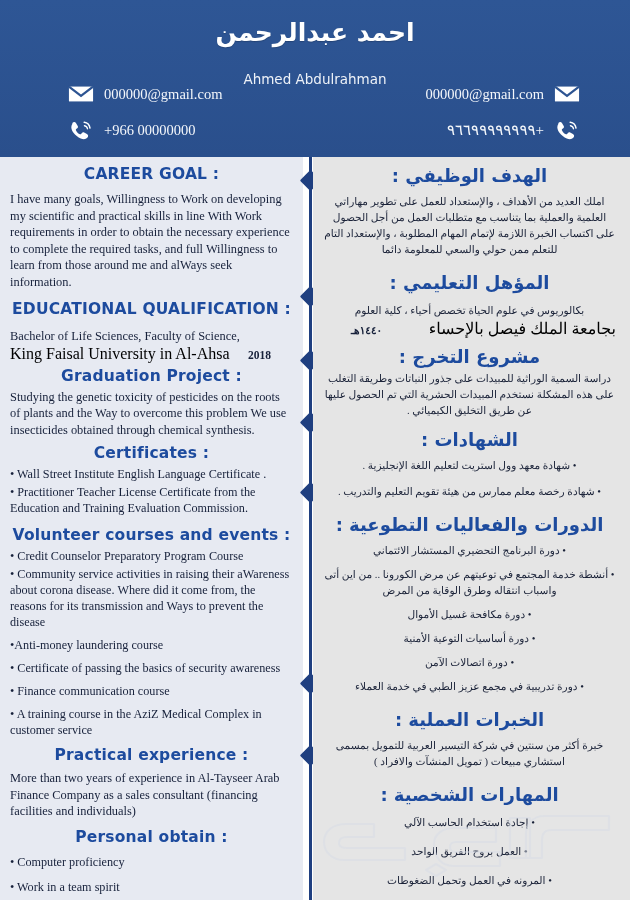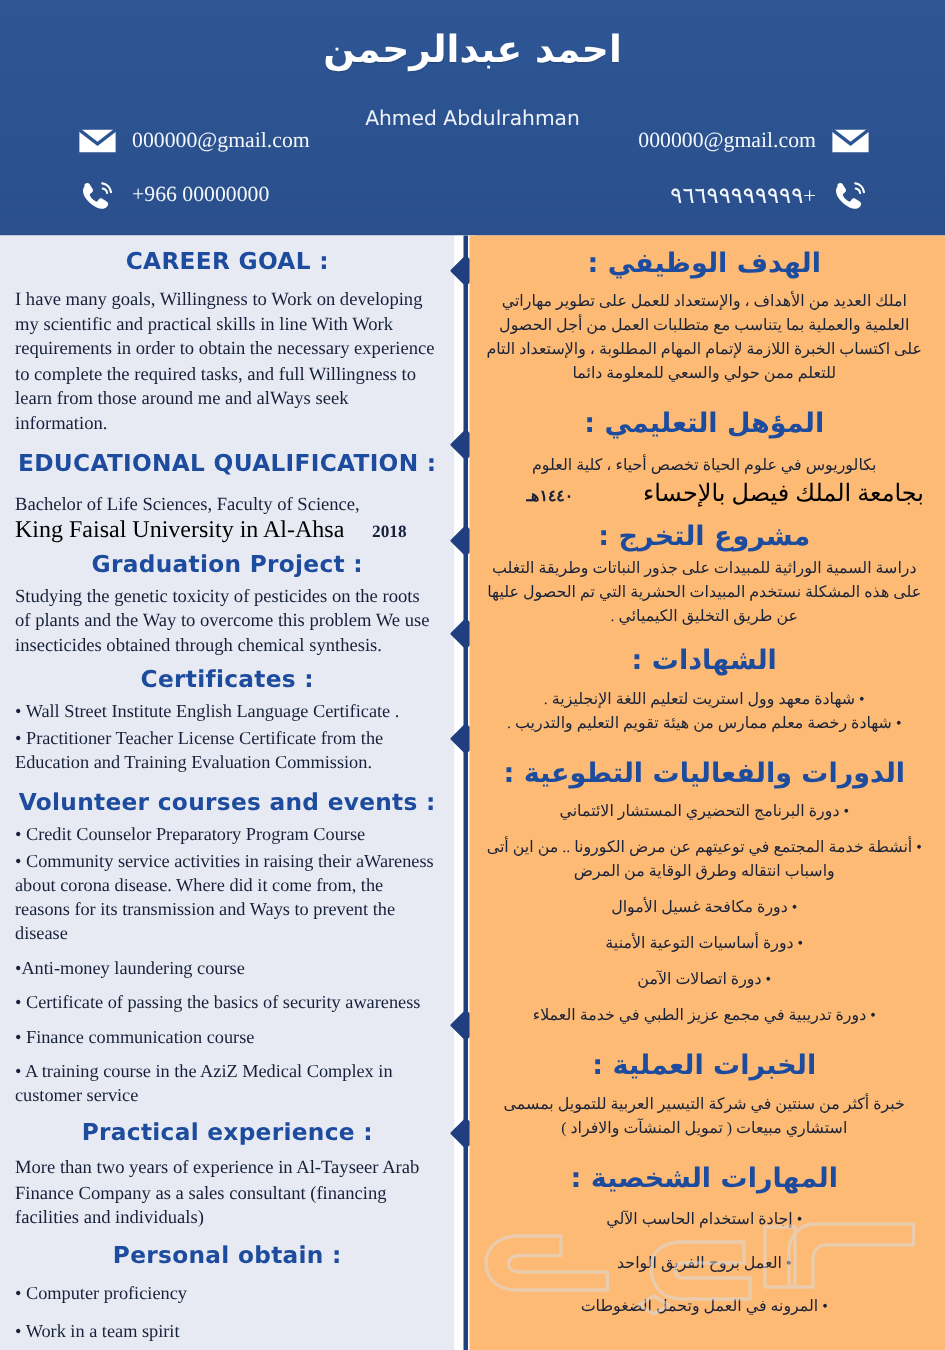--- a/index.html
+++ b/index.html
@@ -44,21 +44,21 @@
   .name-en {
     text-align: center;
     color: #eef2f8;
     font-family: "DejaVu Sans", "Liberation Sans", sans-serif;
     font-size: 13.5px;
     font-weight: normal;
     margin-top: 24px;
   }
   .contacts {
     position: absolute;
-    left: 0;
+    left: 16px;
     right: 0;
     top: 82px;
     height: 72px;
   }
   .c-row {
     position: absolute;
     display: flex;
     align-items: center;
     gap: 10px;
     color: #f2f5fa;
@@ -93,21 +93,21 @@
     background: #e7eaf2;
     box-sizing: border-box;
     padding: 8px 10px 12px 10px;
   }
   .col-right {
     position: absolute;
     right: 0;
     top: 0;
     width: 317px;
     height: 743px;
-    background: #fdba74;
+    background: #e5e5e5;
     box-sizing: border-box;
     padding: 8px 14px 0 10px;
     direction: rtl;
   }
 
   
   .divider {
     position: absolute;
     left: 303px;
     top: 0;
@@ -361,21 +361,21 @@
 
       <div class="sp8"></div>
       <h2 class="sec-ar">مشروع التخرج :</h2>
       <div class="sp4"></div>
       <p class="para-ar">دراسة السمية الوراثية للمبيدات على جذور النباتات وطريقة التغلب على هذه المشكلة نستخدم المبيدات الحشرية التي تم الحصول عليها عن طريق التخليق الكيميائي .</p>
 
       <div class="sp10"></div>
       <h2 class="sec-ar">الشهادات :</h2>
       <div class="sp8"></div>
       <ul class="list-ar">
-        <li style="">• شهادة معهد وول استريت لتعليم اللغة الإنجليزية .</li>
+        <li style="margin-bottom:10px">• شهادة معهد وول استريت لتعليم اللغة الإنجليزية .</li>
         <li>• شهادة رخصة معلم ممارس من هيئة تقويم التعليم والتدريب .</li>
       </ul>
 
       <div class="sp14"></div>
       <h2 class="sec-ar">الدورات والفعاليات التطوعية :</h2>
       <div class="sp8"></div>
       <ul class="list-ar">
         <li style="margin-bottom:8px">• دورة البرنامج التحضيري المستشار الائتماني</li>
         <li style="margin-bottom:8px">• أنشطة خدمة المجتمع في توعيتهم عن مرض الكورونا .. من اين أتى واسباب انتقاله وطرق الوقاية من المرض</li>
         <li style="margin-bottom:8px">• دورة مكافحة غسيل الأموال</li>

